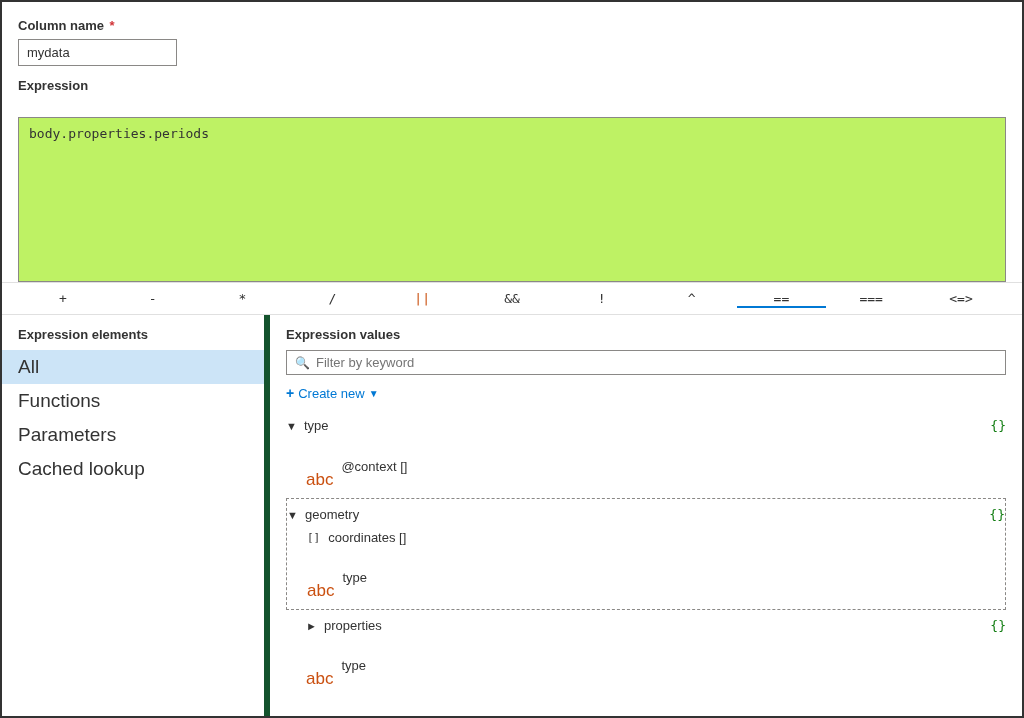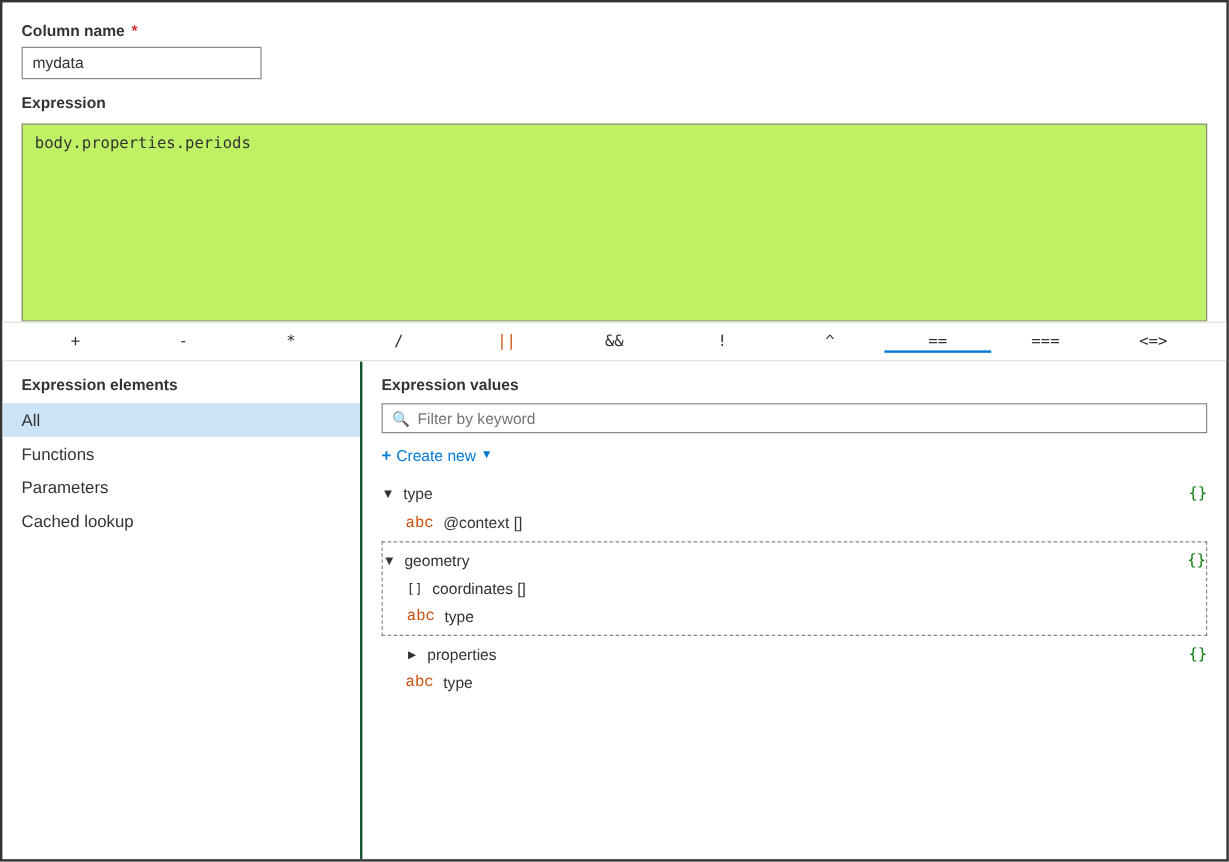--- a/index.html
+++ b/index.html
@@ -23,33 +23,33 @@
       font-size: 13px;
       font-weight: 600;
       margin-bottom: 6px;
       color: #333;
     }
     .required-star {
       color: #d13438;
       margin-left: 2px;
     }
     .column-name-input {
-      width: 200px;
+      width: 159px;
       border: 1px solid #8a8886;
       padding: 5px 8px;
       font-size: 13px;
       font-family: inherit;
       color: #333;
       outline: none;
       margin-bottom: 12px;
     }
     .expression-label {
       font-size: 13px;
       font-weight: 600;
-      margin-bottom: 10px;
+      margin-bottom: 24px;
       color: #333;
     }
     .expression-textarea-wrapper {
       border: 1px solid #8a8886;
       padding: 8px 10px;
       min-height: 165px;
       font-size: 13px;
       font-family: 'Consolas', monospace;
       color: #333;
       background: #bef264;
@@ -87,35 +87,35 @@
     .operator-btn.highlight-op {
       color: #ca5010;
     }
     .bottom-section {
       display: flex;
       flex: 1;
       overflow: hidden;
       margin: 0 -16px;
     }
     .expression-elements {
-      width: 300px;
-      border-right: 2px solid #14532d;
+      width: 268px;
+      border-right: 6px solid #14532d;
       padding: 12px 0;
       flex-shrink: 0;
     }
     .section-title {
       font-size: 13px;
       font-weight: 600;
       color: #333;
       padding: 0 16px;
       margin-bottom: 8px;
     }
     .elem-item {
       padding: 6px 16px;
-      font-size: 14px;
+      font-size: 19px;
       cursor: pointer;
       color: #333;
     }
     .elem-item.active {
       background: #cce4f7;
       color: #333;
     }
     .elem-item.red-item {
       color: #d13438;
     }
@@ -184,23 +184,24 @@
       font-size: 11px;
       width: 14px;
       display: inline-block;
     }
     .tree-label {
       flex: 1;
       color: #333;
     }
     .tree-type-abc {
       color: #ca5010;
-      font-size: 13px;
-      font-family: Liberation Mono, monospace;
+      font-size: 17px;
+      font-family: Liberation Sans, sans-serif;
       margin-right: 8px;
+      margin-top: 28px;
     }
     .tree-type-arr {
       color: #333;
       font-size: 11px;
       font-family: 'Consolas', monospace;
       margin-right: 8px;
     }
     .tree-curly {
       color: #107c10;
       font-size: 13px;

